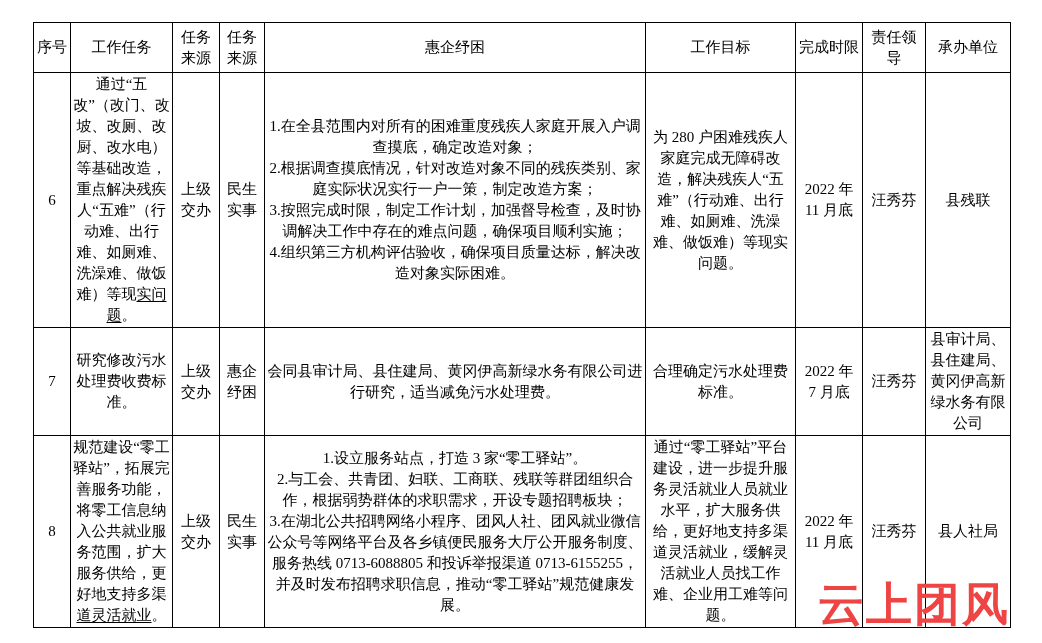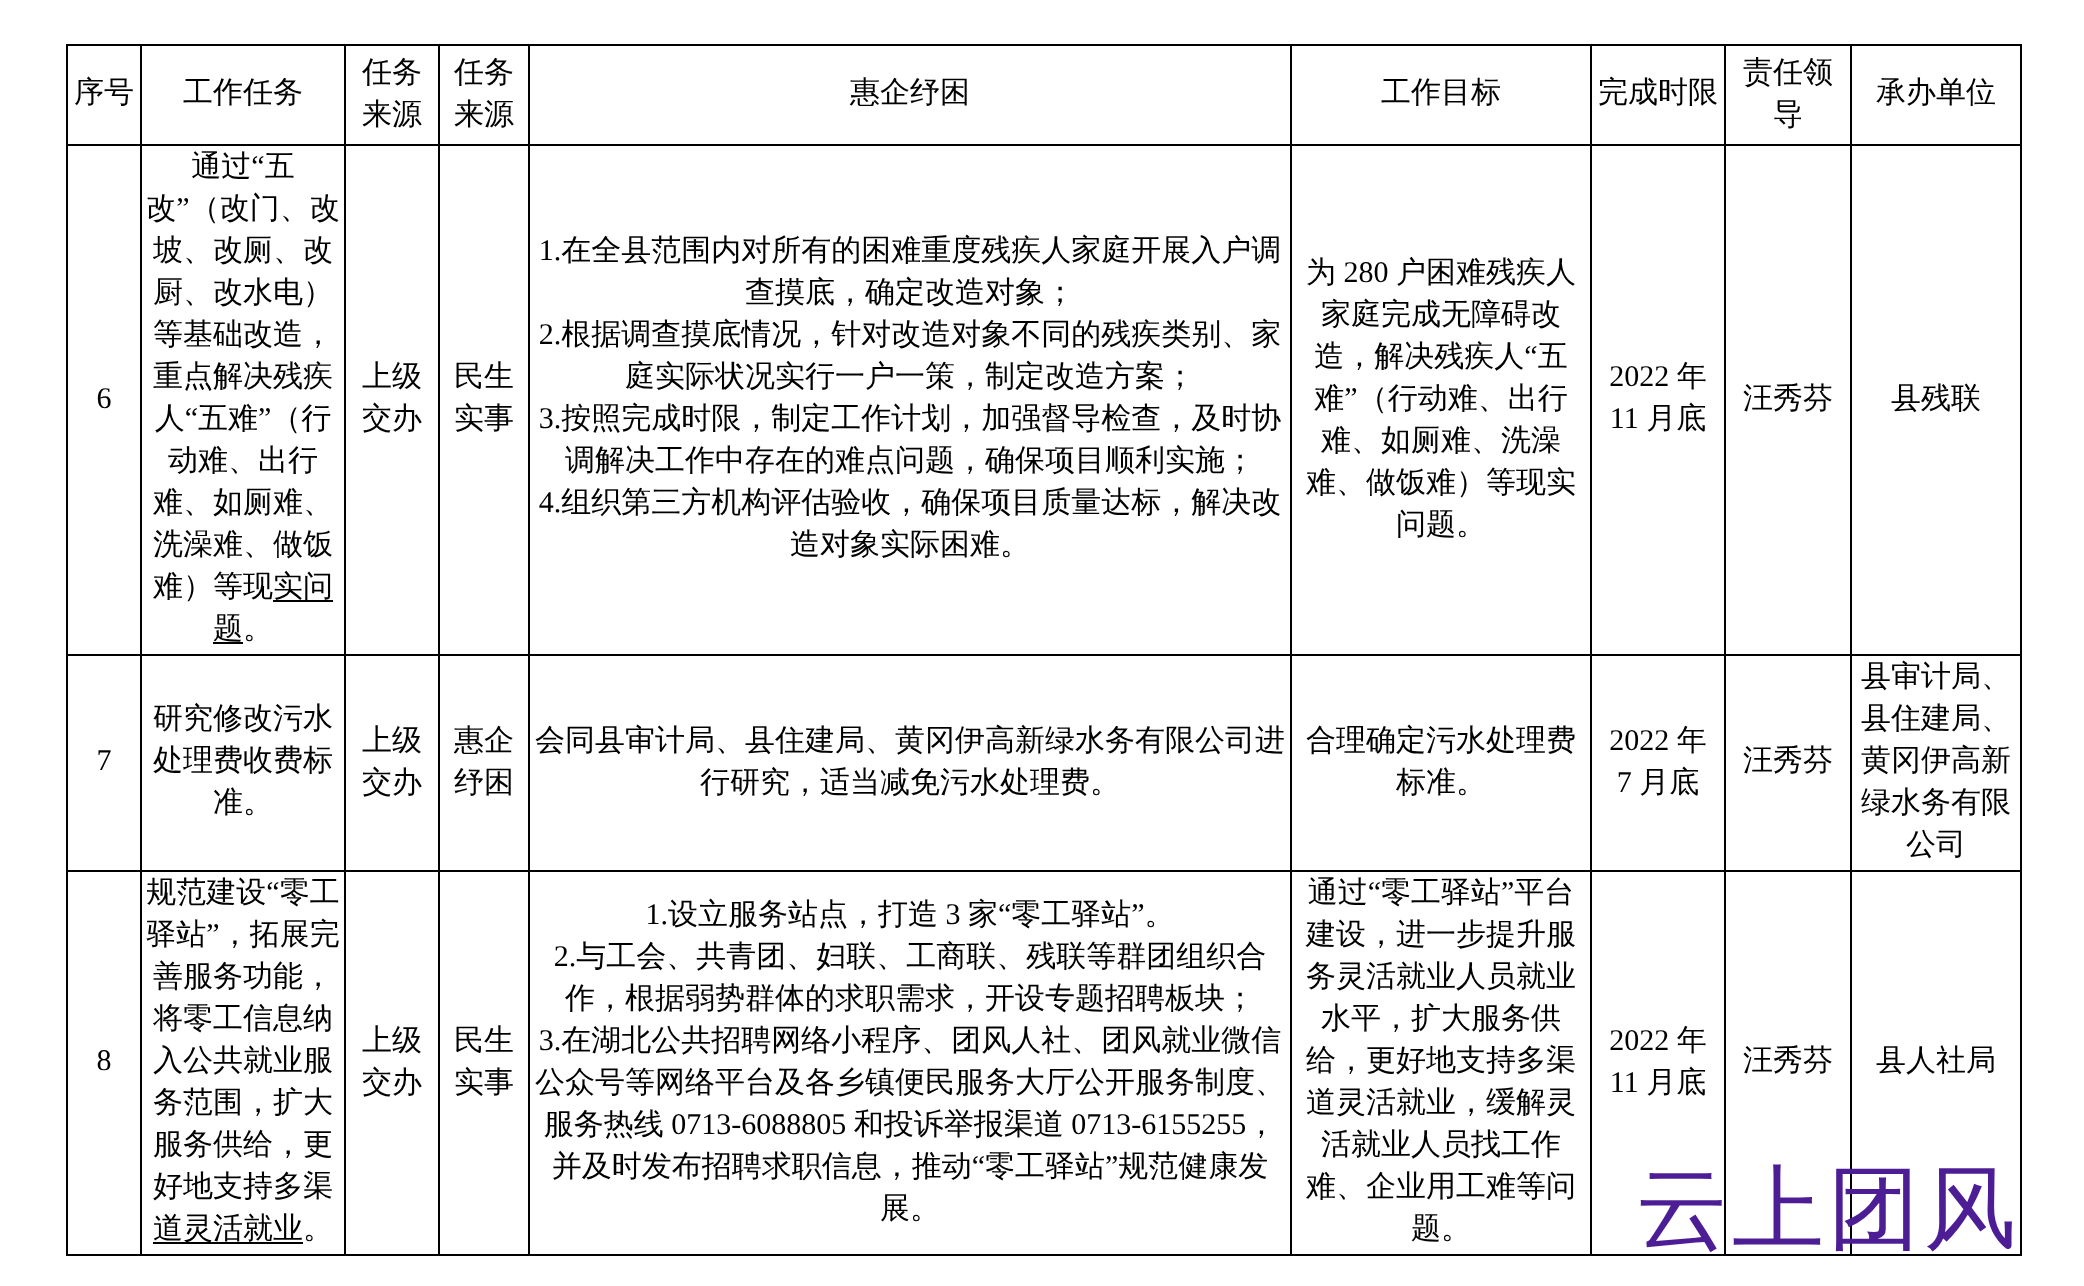--- a/index.html
+++ b/index.html
@@ -59,23 +59,23 @@
   }
   .c-deadline { white-space: pre-line; line-height: 22px; }
   .c-unit-multi { text-align: left; padding: 2px 5px; line-height: 21px; margin-left: 32px; }
   .u { text-decoration: underline; text-underline-offset: 2px; }
 
   .watermark {
     position: absolute;
     right: 32px; top: 574px;
     font-family: "Liberation Serif", serif;
     font-size: 46px;
-    font-weight: 400;
+    font-weight: 700;
     letter-spacing: 2px;
-    color: #4c1d95;
+    color: #ef4444;
   }
 </style>
 </head>
 <body>
 
 <div class="page">
 
   <table class="task-table">
     <colgroup>
       <col style="width:37px">

